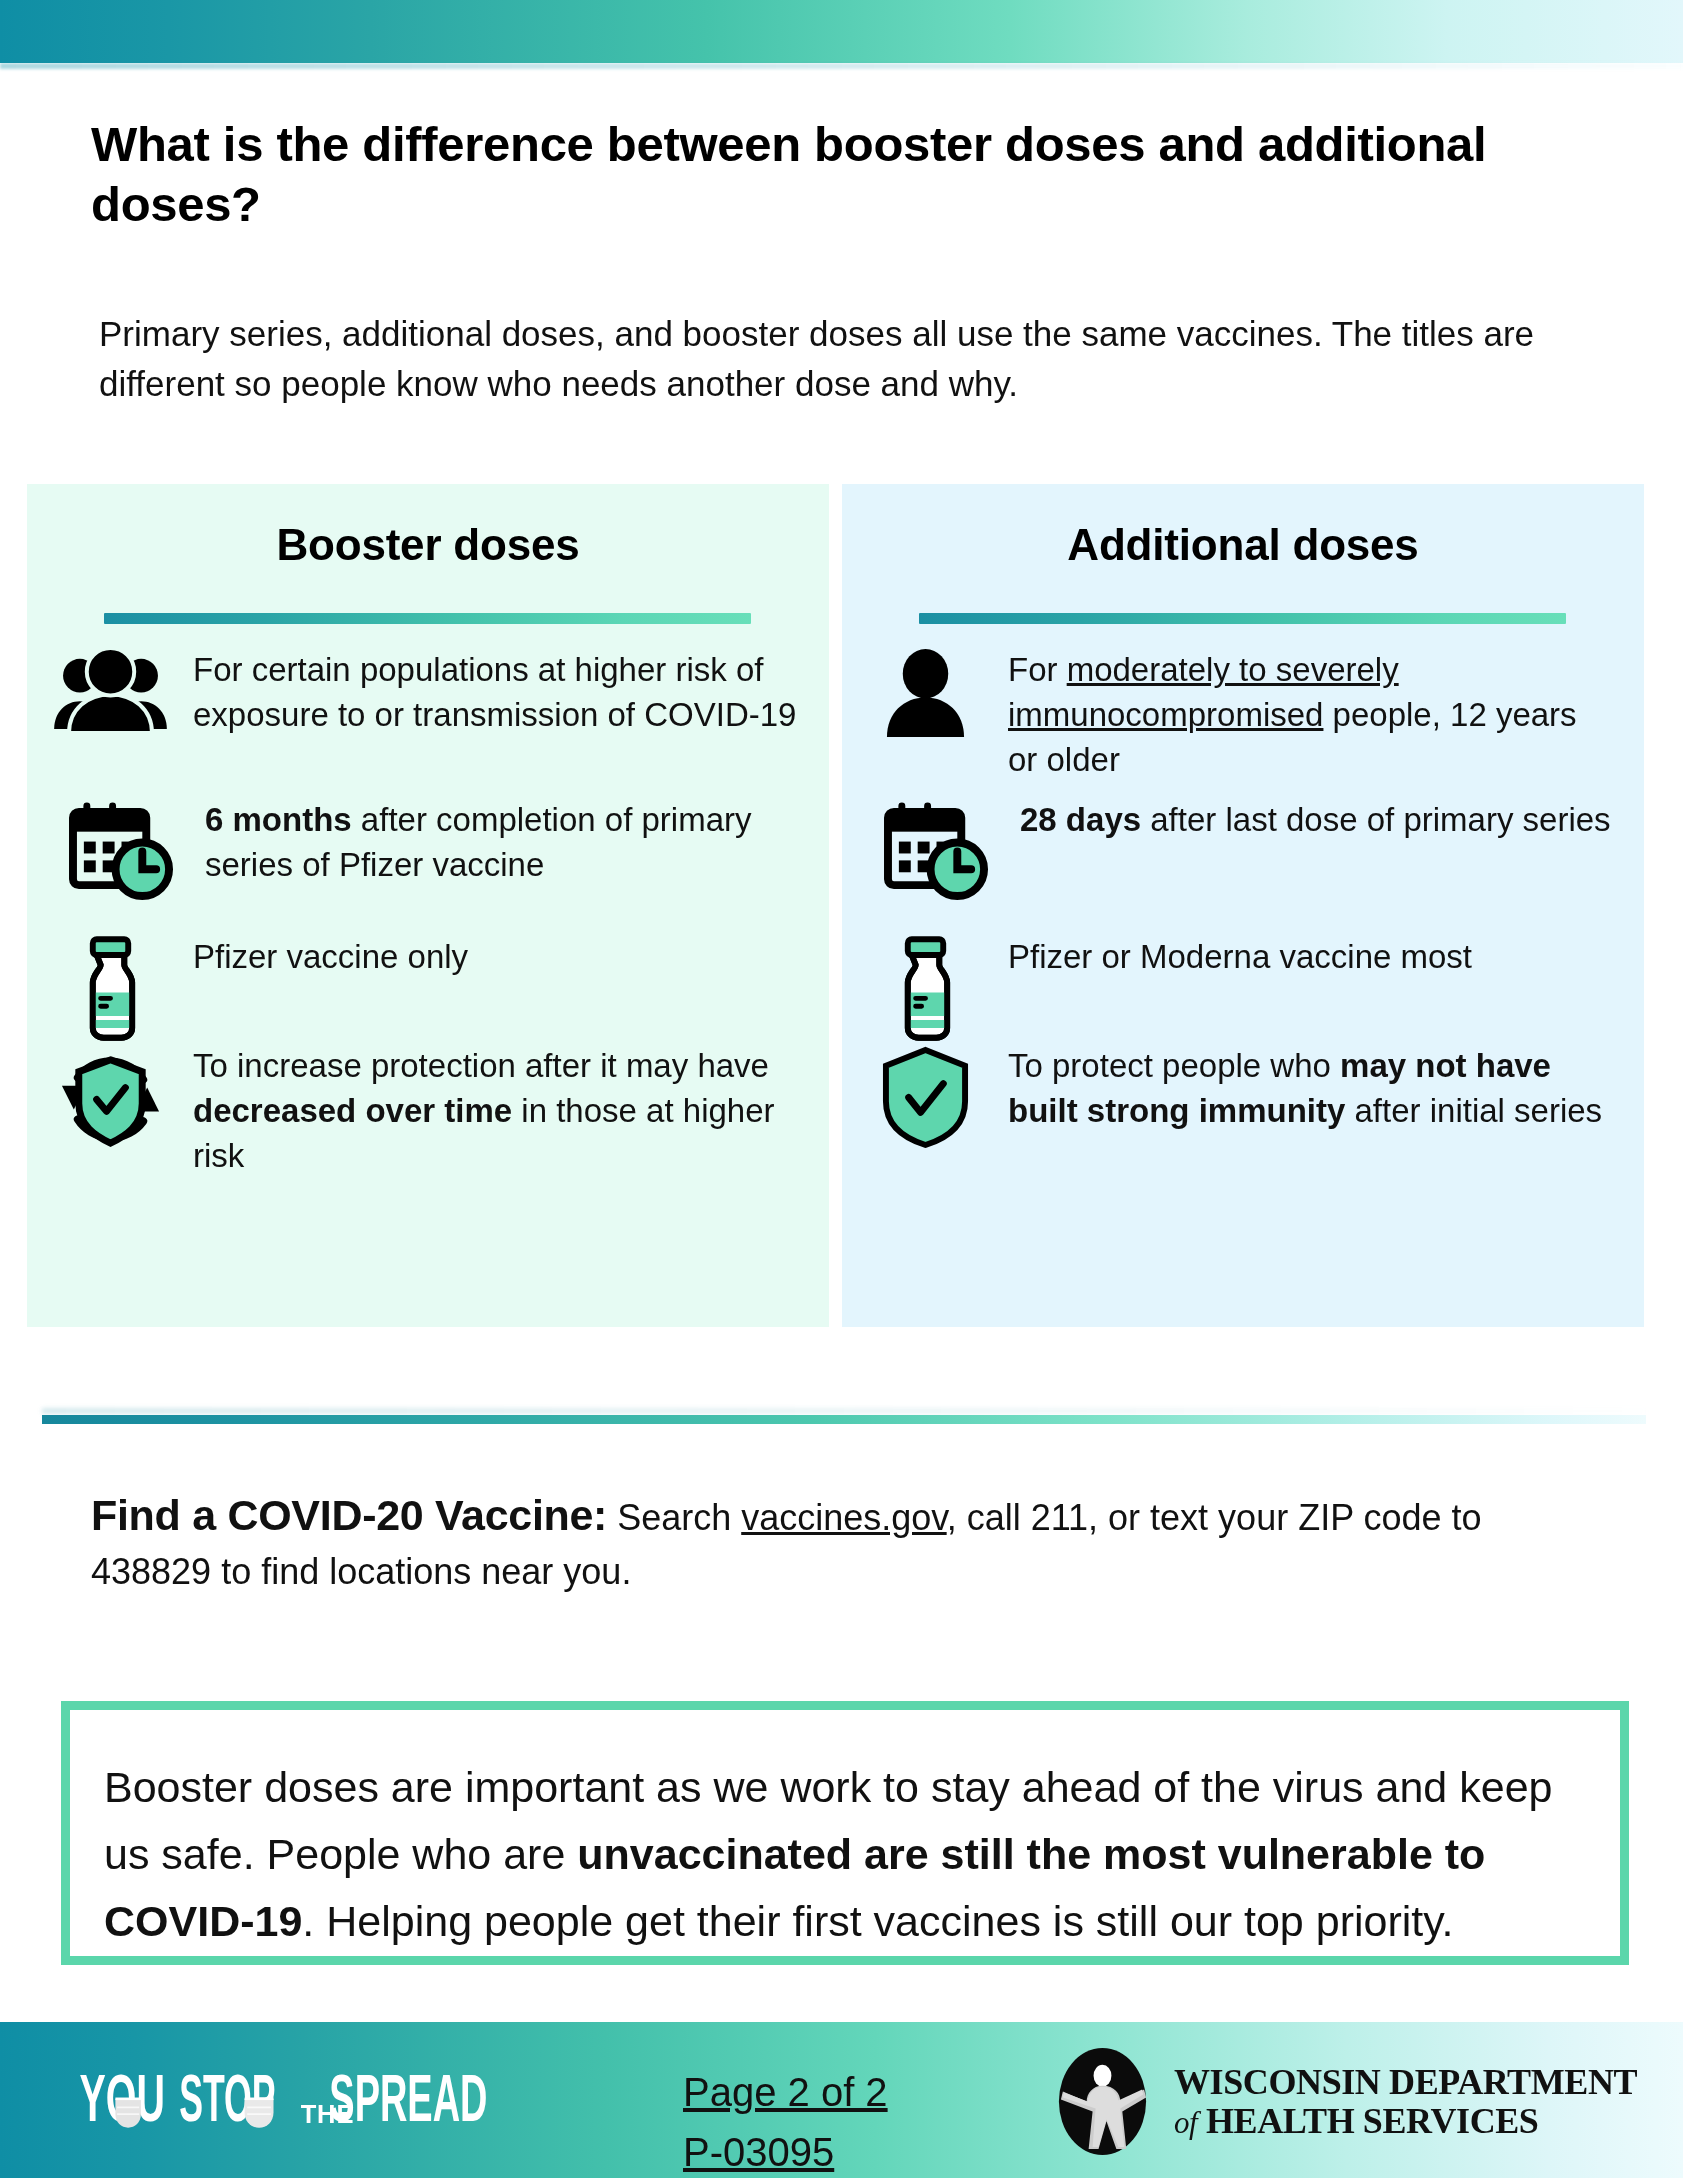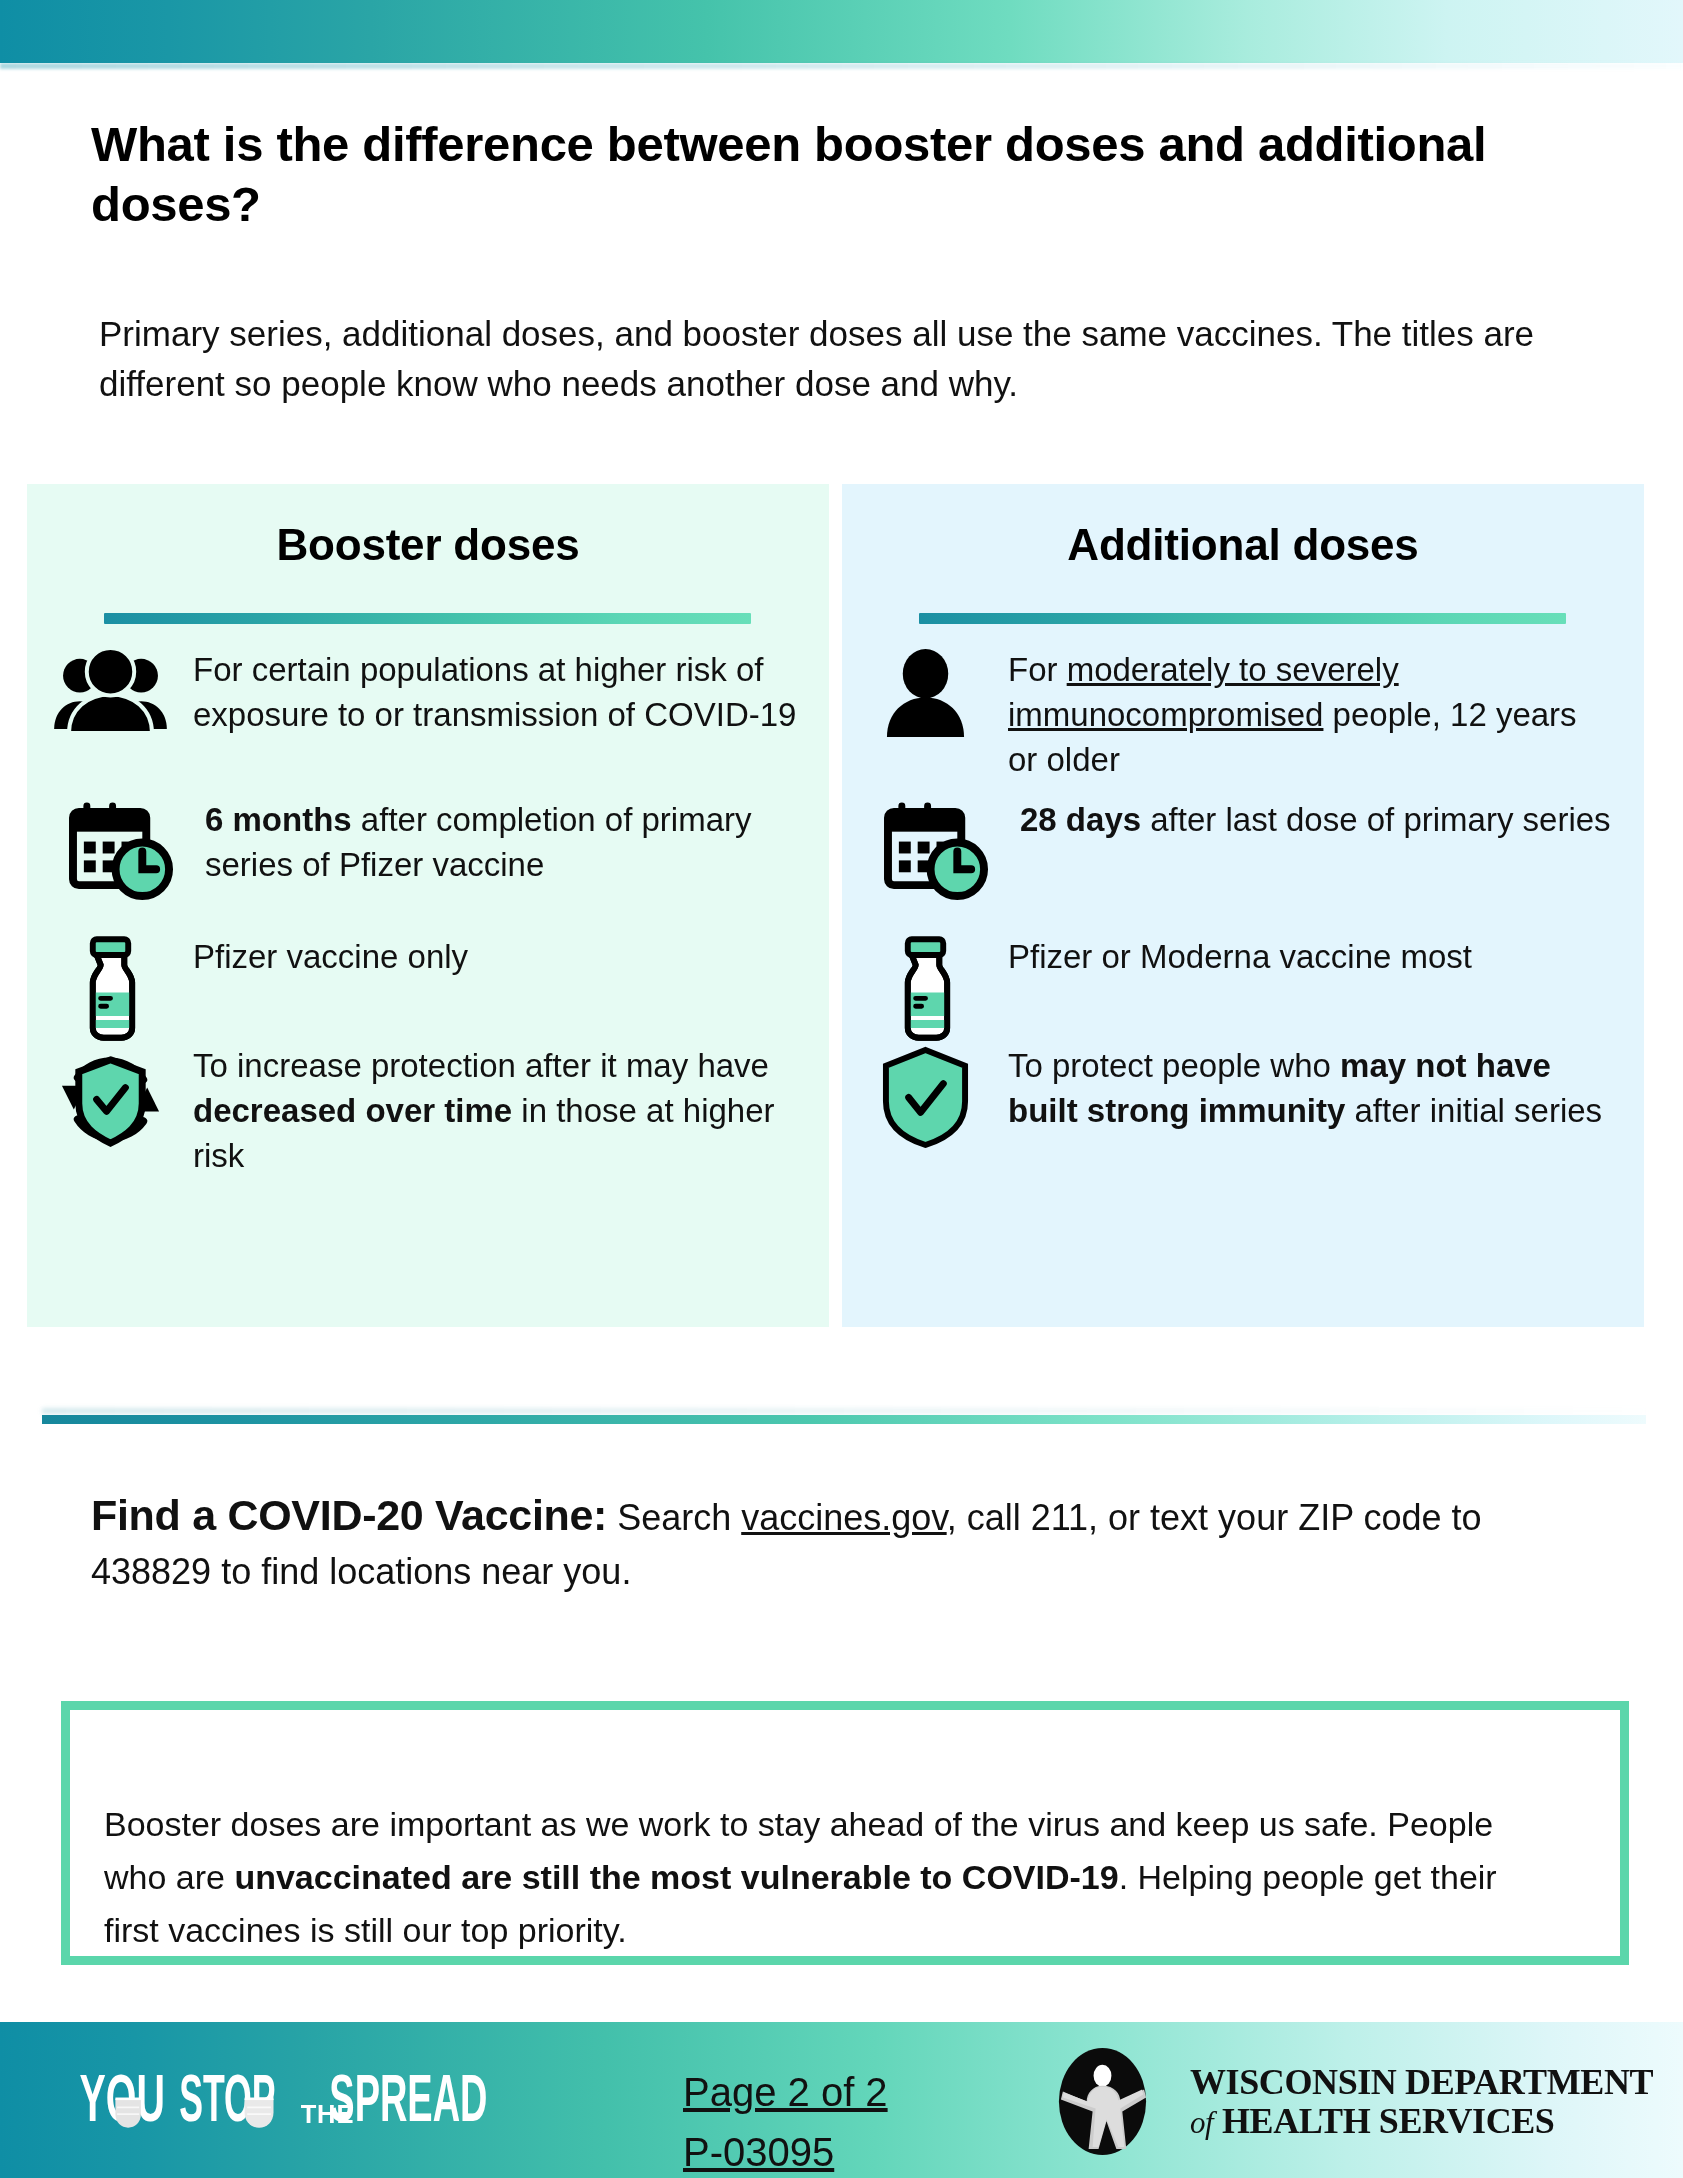--- a/index.html
+++ b/index.html
@@ -169,24 +169,23 @@
     left: 61px; top: 1701px;
     width: 1568px;
     height: 264px;
     border: 9px solid #5bd6ab;
     background: #ffffff;
   }
   .callout-text {
     position: absolute;
     left: 34px; top: 44px;
     width: 1455px;
-    font-size: 34px;
+    font-size: 43px;
     line-height: 1.56;
     color: #111111;
-    margin-top: 44px;
   }
   .callout-text b { font-weight: bold; }
 
   
   .footer {
     position: absolute;
     left: 0; top: 2022px;
     width: 1683px; height: 156px;
     background: linear-gradient(90deg,
       #0f8ea5 0%,
@@ -214,21 +213,21 @@
     font-size: 40px;
     line-height: 1.5;
     text-decoration: underline;
   }
 
   .dhs {
     position: absolute;
     left: 1049px; top: 24px;
     display: flex;
     align-items: center;
-    gap: 34px;
+    gap: 18px;
   }
   .dhs-wordmark {
     font-family: "Liberation Serif", serif;
     color: #111111;
     line-height: 1.08;
   }
   .dhs-line1 {
     font-size: 36px;
     font-weight: bold;
     letter-spacing: -0.4px;

